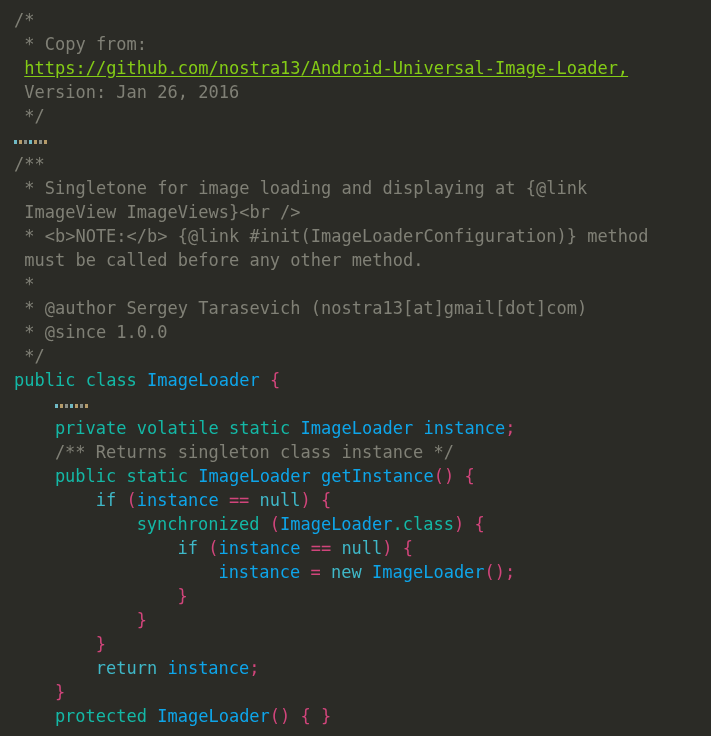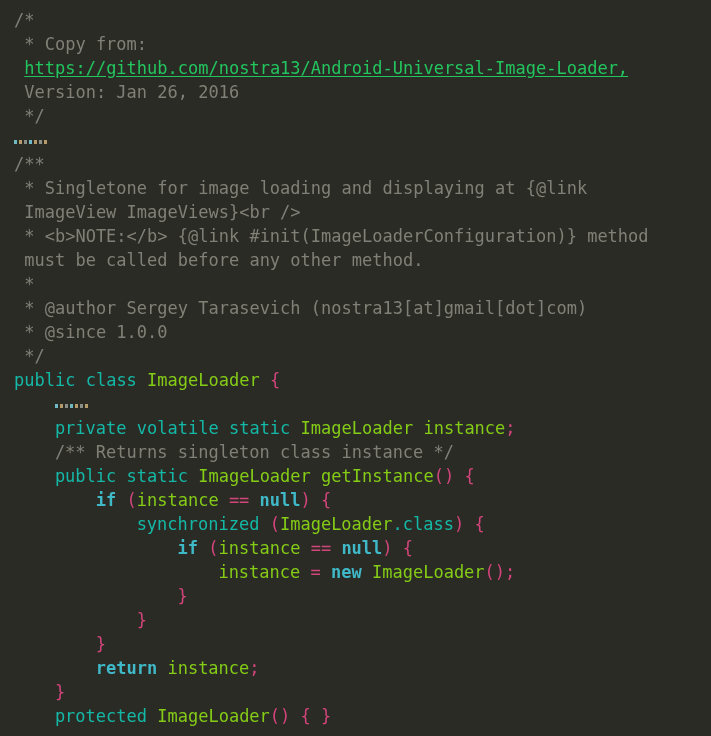--- a/index.html
+++ b/index.html
@@ -34,24 +34,24 @@
     height: 24px;
     line-height: 24px;
     white-space: pre;
     padding-left: 14px;
     box-sizing: border-box;
     overflow: visible;
   }
 
   
   .tok-comment  { color: #808076; }
-  .tok-link     { color: #22c55e; text-decoration: underline; text-underline-offset: 2px; }
+  .tok-link     { color: #84cc16; text-decoration: underline; text-underline-offset: 2px; }
   .tok-keyword  { color: #14b8a6; }
-  .tok-control  { color: #3fb8c8; font-weight: bold; }
-  .tok-ident    { color: #84cc16; }
+  .tok-control  { color: #3fb8c8; }
+  .tok-ident    { color: #0ea5e9; }
   .tok-punct    { color: #d1457b; }
   .tok-plain    { color: #e6e6e0; }
 
   
   .fold-ellipsis {
     display: inline-block;
     vertical-align: middle;
     line-height: 0;
     position: relative;
     top: 1px;

